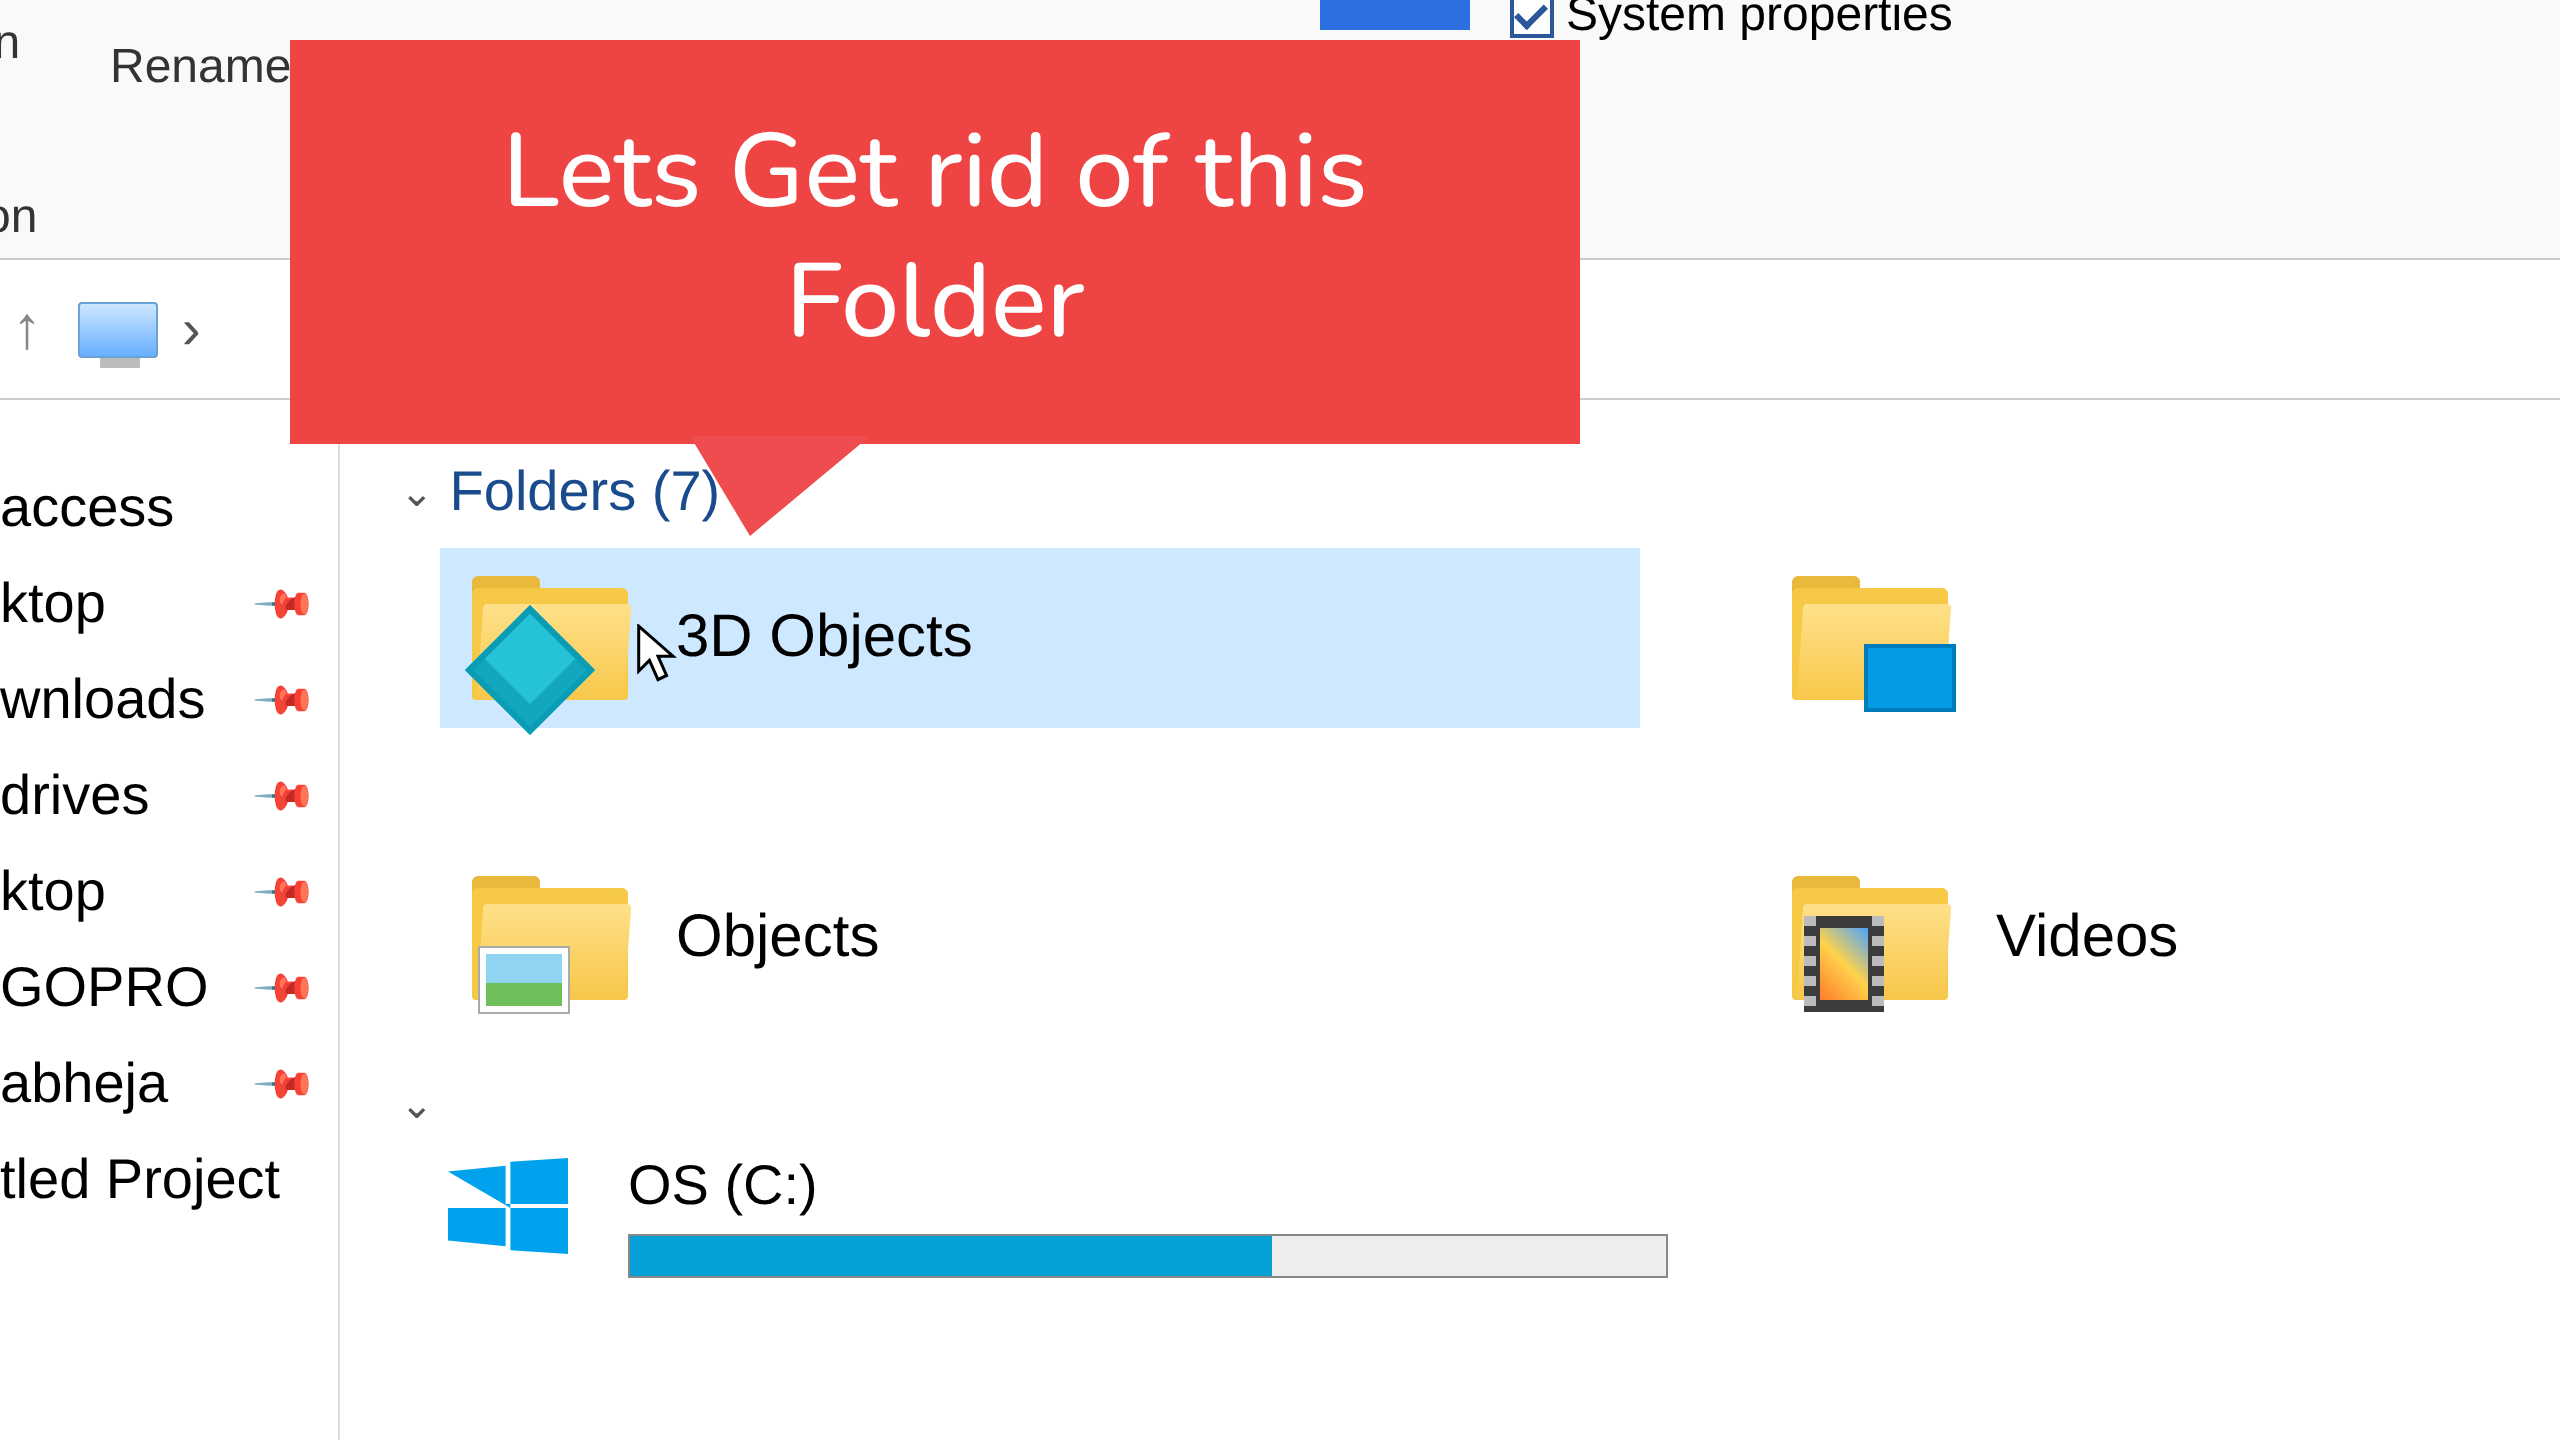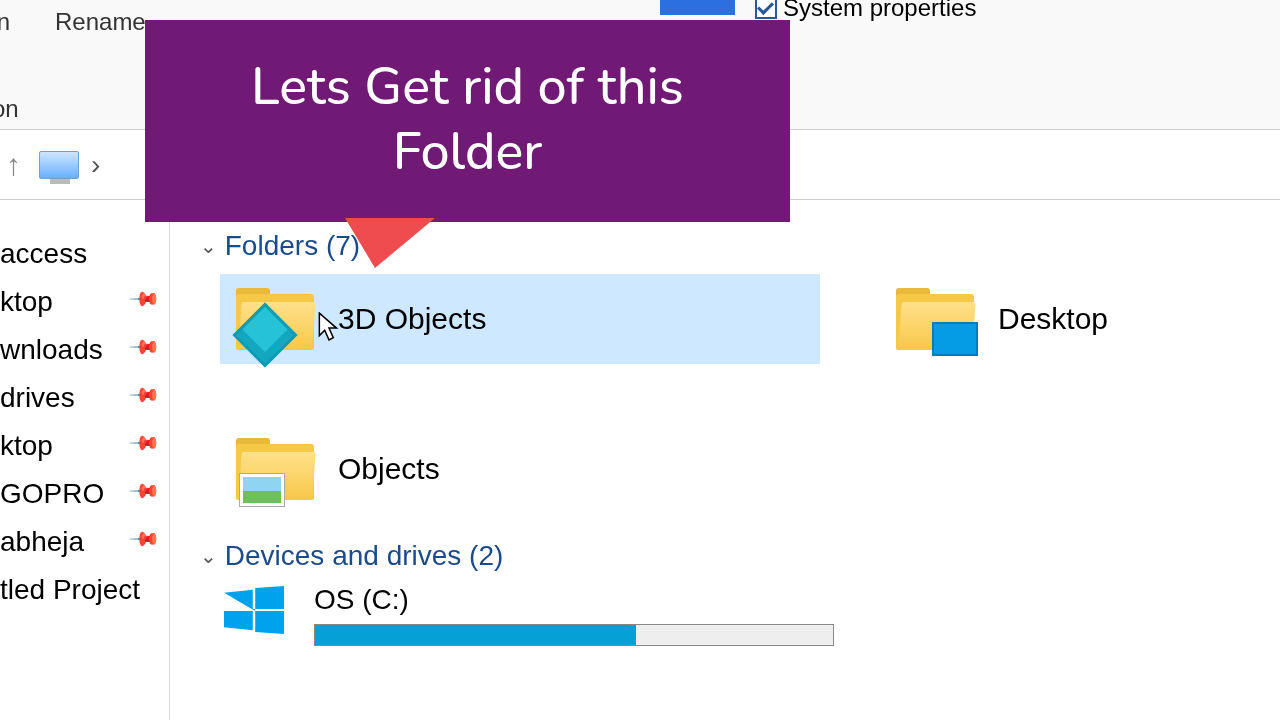--- a/index.html
+++ b/index.html
@@ -19,21 +19,21 @@
     border-bottom: 1px solid #ccc;
     position: relative;
     background: #f9f9f9;
   }
   .ribbon-btn {
     position: absolute;
     font-size: 24px;
     color: #333;
   }
   .ribbon-open   { top: 8px; left: -30px; }
-  .ribbon-rename { top: 8px; left: 55px; }
+  .ribbon-rename { top: 20px; left: 55px; }
   .ribbon-tion   { top: 95px; left: -20px; font-size: 24px; }
 
   
   .sysprop {
     position: absolute;
     top: -6px; left: 755px;
     display: flex; align-items: center; gap: 6px;
     font-size: 24px;
   }
   .sysprop .chk {
@@ -74,21 +74,21 @@
 
   
   .sidebar {
     width: 170px;
     border-right: 1px solid #ddd;
     padding-top: 30px;
     font-size: 28px;
     color:#000;
   }
   .side-item {
-    display:flex; justify-content:space-between;
+    display:flex; align-items:center; justify-content:space-between;
     padding: 8px 14px 8px 0;
     cursor:pointer;
     white-space:nowrap;
   }
   .side-item .pin { color:#888; font-size:20px; transform:rotate(45deg); }
 
   
   .content {
     flex:1;
     padding: 30px 0 0 30px;
@@ -175,21 +175,21 @@
   }
   .drive-body{ display:flex; flex-direction:column; gap:8px; }
   .drive-bar{ width:520px; height:22px; border:1px solid #888; background:#eee; position:relative;}
   .drive-bar .fill{position:absolute; top:0; left:0; bottom:0; background:#05a0d6;}
 
   
   .callout{
     position:absolute;
     top:20px; left:145px;
     width:645px;
-    background:#701a75;
+    background:#ef4444;
     color:#fff;
     font-size:52px;
     line-height:1.25;
     text-align:center;
     padding:34px 30px 38px 30px;
     font-weight:500;
     font-family: "Segoe UI", "Nunito", sans-serif;
     z-index:50;
   }
   .callout::after{
@@ -277,38 +277,47 @@
         <span>3D Objects</span>
       </div>
 
       <div class="folder-tile narrow">
         <span class="ficon">
           <span class="tab"></span>
             <span class="back"></span>
             <span class="front"></span>
           <span class="ov-monitor"></span>
         </span>
-        <span>Desktop</span>
       </div>
 
       <div class="folder-tile">
         <span class="ficon">
           <span class="tab"></span>
             <span class="back"></span>
             <span class="front"></span>
           <span class="ov-photo"></span>
         </span>
         <span>Objects</span>
       </div>
 
+      <div class="folder-tile narrow">
+        <span class="ficon">
+          <span class="tab"></span>
+            <span class="back"></span>
+            <span class="front"></span>
+          <span class="ov-film">
+              <span class="pic"></span>
+            </span>
+        </span>
+        <span>Videos</span>
+      </div>
     </div>
 
     <div class="group-header">
       <span class="chev">⌄</span>
-      <span>Devices and drives (2)</span>
     </div>
 
     <div class="drive-row">
       <div class="drive">
         <span class="drive-icon">
           <span class="drive-win"></span>
         </span>
         <span class="drive-body">
           <span>OS (C:)</span>
           <span class="drive-bar">

